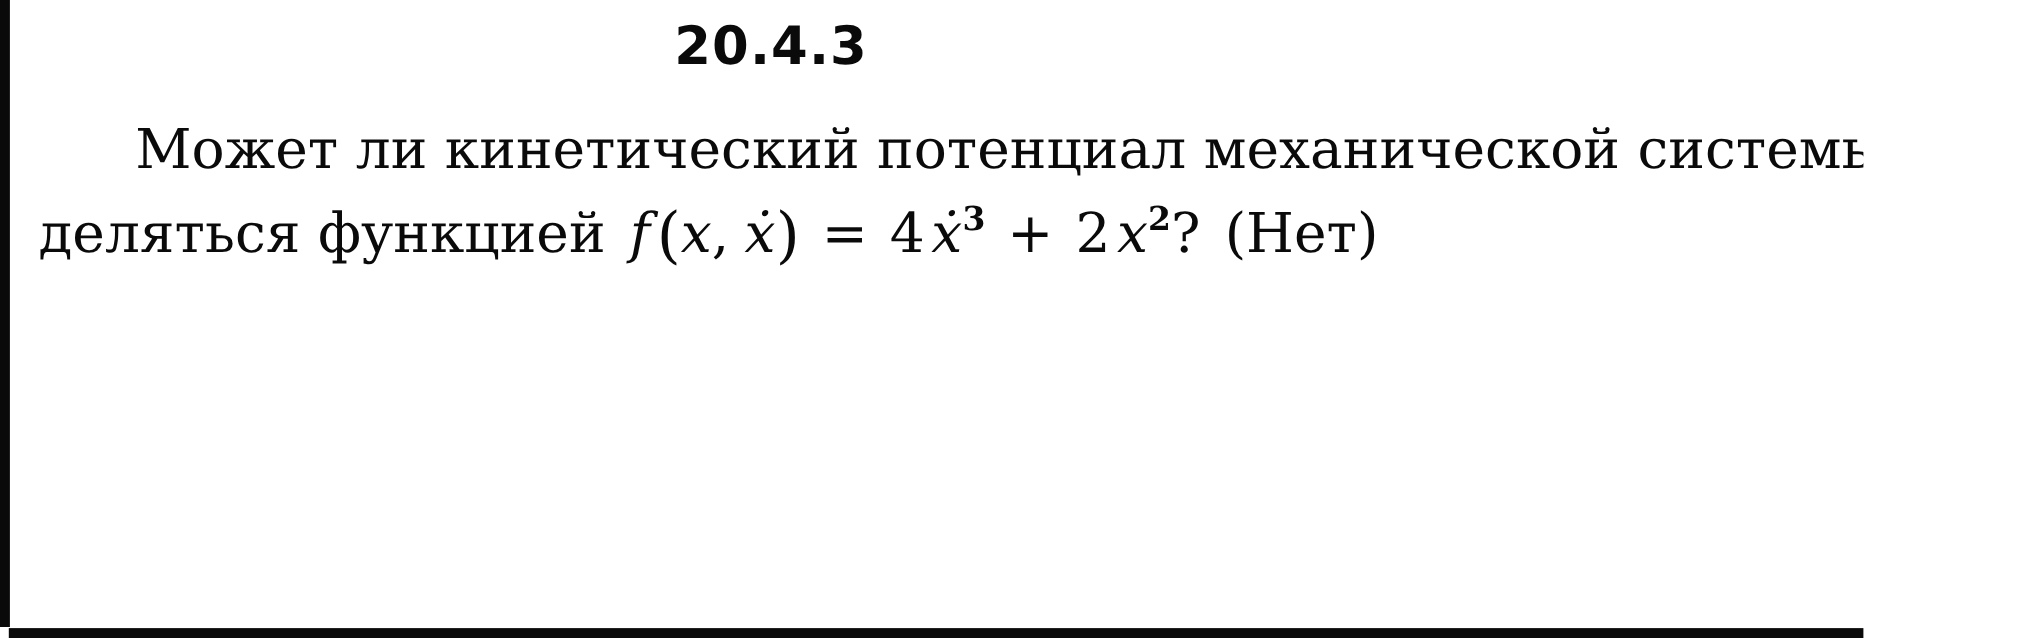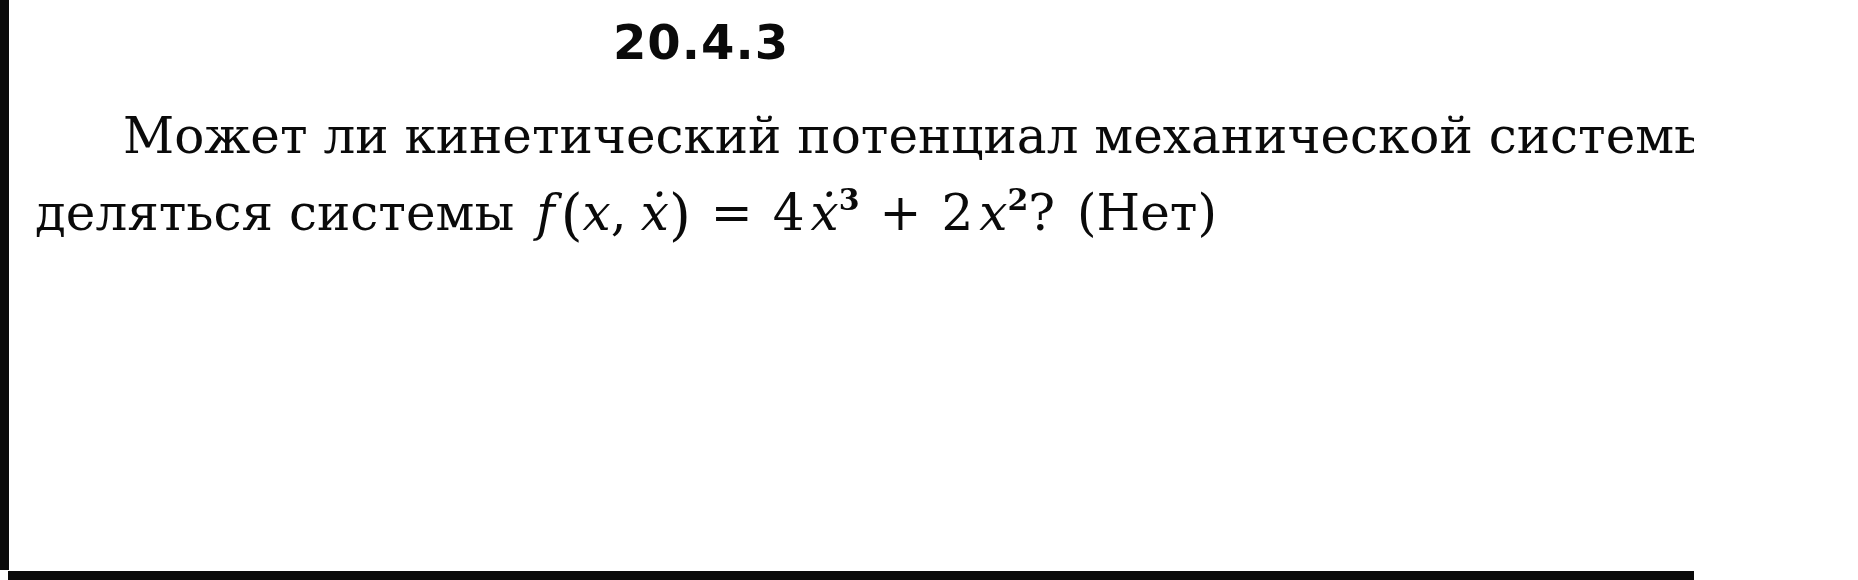--- a/index.html
+++ b/index.html
@@ -84,20 +84,20 @@
   <div class="edge edge-right"></div>
   <div class="edge edge-bottom"></div>
 
   <div class="problem-number">20.4.3</div>
 
   <div class="problem-paragraph">
 
     <div class="text-line-1">Может ли кинетический потенциал механической системы опре-</div>
 
     <div class="text-line-2">
-      <span>деляться системы</span>
+      <span>деляться функцией</span>
       <span class="var gap-s">f</span><span class="paren gap-s">(</span><span class="var">x</span><span>,</span><span class="var gap-m">ẋ</span><span class="paren">)</span><span class="gap-l">=</span><span class="gap-l">4</span><span class="var gap-s">ẋ</span><span class="sup">3</span><span class="gap-l">+</span><span class="gap-l">2</span><span class="var gap-s">x</span><span class="sup">2</span><span>?</span>
       <span class="gap-s">(Нет)</span>
     </div>
 
   </div>
 
 </div>
 
 </body></html>

